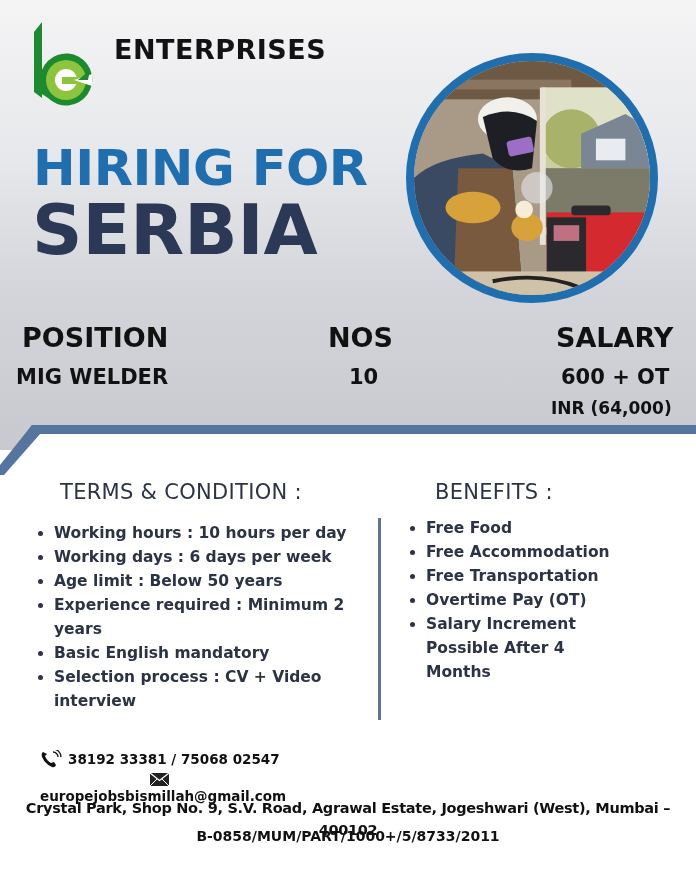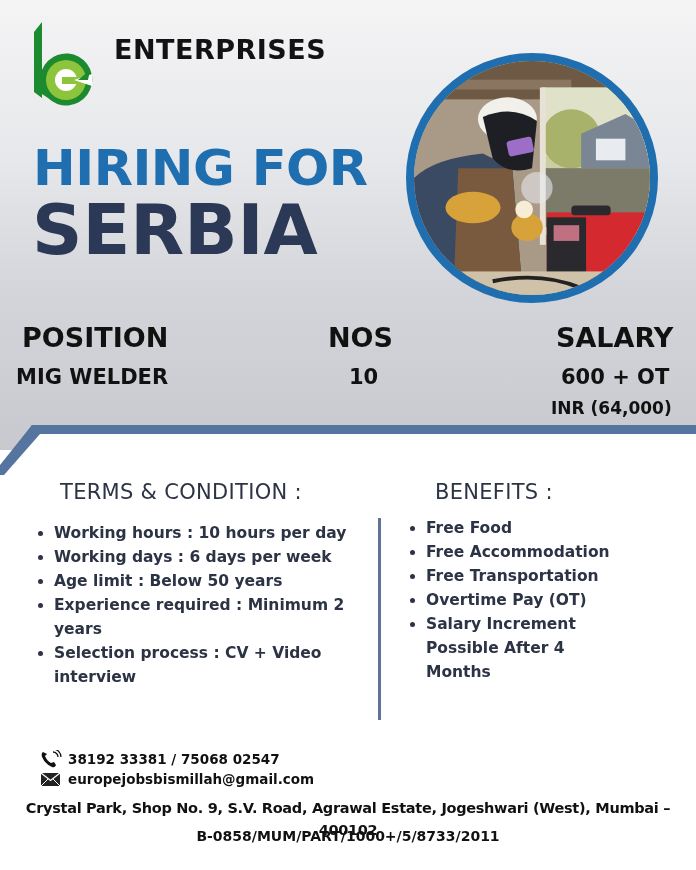--- a/index.html
+++ b/index.html
@@ -189,20 +189,21 @@
 <div class="col-val" style="left:349px;">10</div>
 <div class="col-val" style="left:561px;">600 + OT</div>
 <div class="col-sub" style="left:551px;">INR (64,000)</div>
 
 <div class="section-title" style="left:60px;">TERMS &amp; CONDITION :</div>
 <ul class="bullets" style="left:36px; top:521px; width:330px;">
   <li>Working hours : 10 hours per day</li>
   <li>Working days : 6 days per week</li>
   <li>Age limit : Below 50 years</li>
   <li>Experience required : Minimum 2 years</li>
+  <li>Basic English mandatory</li>
   <li>Selection process : CV + Video interview</li>
 </ul>
 
 <div class="divider"></div>
 
 <div class="section-title" style="left:407px;margin-left:28px;">BENEFITS :</div>
 <ul class="bullets" style="left:408px; top:516px; width:220px;">
   <li>Free Food</li>
   <li>Free Accommodation</li>
   <li>Free Transportation</li>
@@ -213,21 +214,21 @@
 <div class="contact-row" style="top:750px;">
   <span class="ic">
     <svg viewBox="0 0 22 18" width="22" height="18">
       <path d="M3,2 Q1,3 2,7 Q5,14 12,17 Q15,18 16,15 L14,12 L11,13 Q7,11 5,6 L7,4 Z" fill="#111"></path>
       <path d="M13,2 A5,5 0 0 1 18,7" stroke="#111" stroke-width="1.3" fill="none"></path>
       <path d="M13,-1 A8,8 0 0 1 21,7" stroke="#111" stroke-width="1.3" fill="none"></path>
     </svg>
   </span>
   <span>38192 33381 / 75068 02547</span>
 </div>
-<div class="contact-row" style="top:770px;">
+<div class="contact-row" style="top:770px;flex-direction:column;">
   <span class="ic">
     <svg viewBox="0 0 22 18" width="22" height="18">
       <rect x="1" y="3" width="19" height="13" fill="#222"></rect>
       <polyline points="1,3 10.5,10.5 20,3" stroke="#fff" stroke-width="1.3" fill="none"></polyline>
       <line x1="1" y1="16" x2="8" y2="9" stroke="#fff" stroke-width="1"></line>
       <line x1="20" y1="16" x2="13" y2="9" stroke="#fff" stroke-width="1"></line>
     </svg>
   </span>
   <span>europejobsbismillah@gmail.com</span>
 </div>

